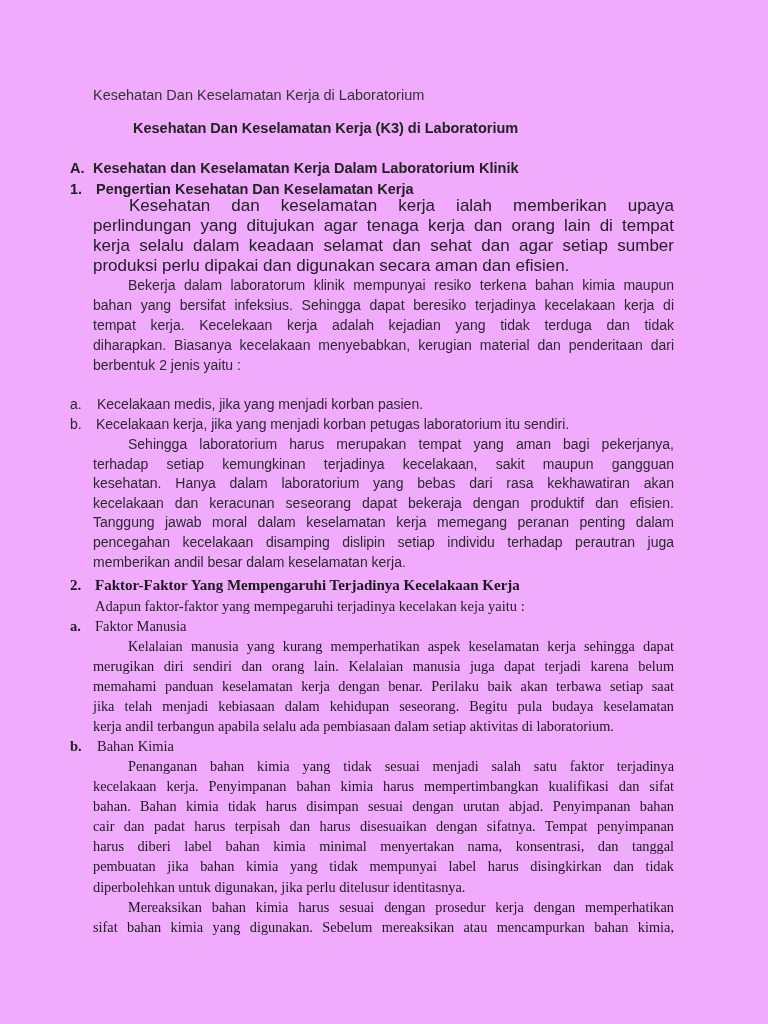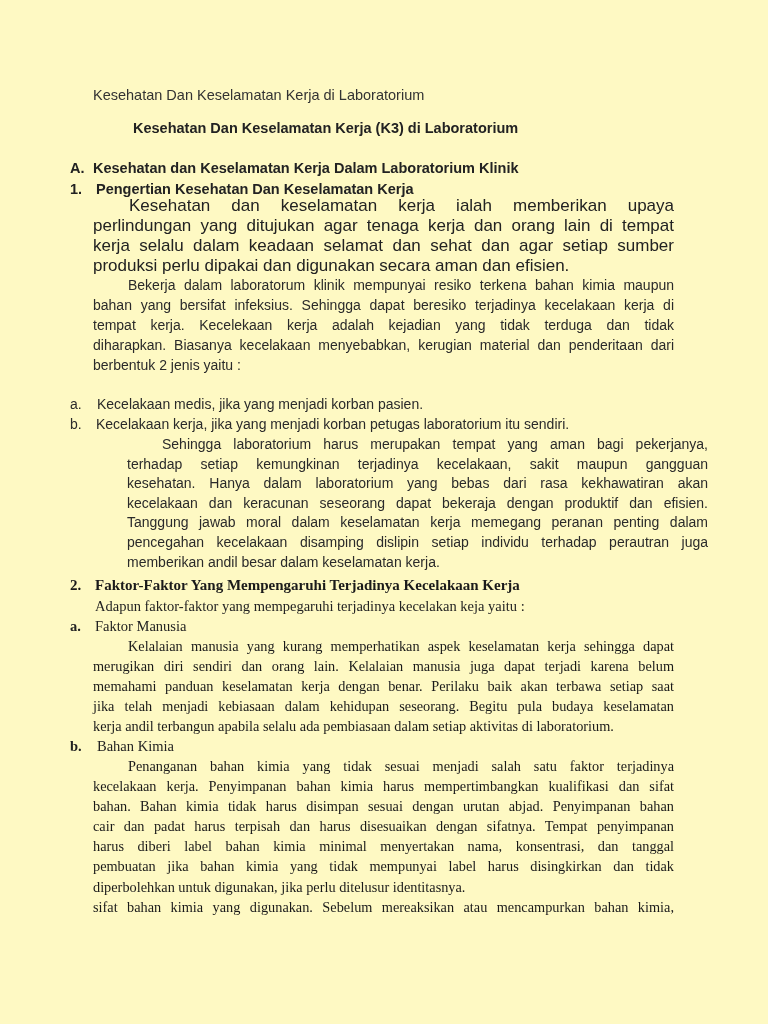--- a/index.html
+++ b/index.html
@@ -1,17 +1,17 @@
 <!DOCTYPE html>
 <html><head>
 <meta charset="utf-8">
 <style>
   html, body { margin: 0; padding: 0; background: #ffffff; }
   body { width: 768px; height: 1024px; overflow: hidden; position: relative; color: #1a1a1a; }
-  .page { position: absolute; left: 0; top: 0; width: 768px; height: 1024px; background: #fef9c3; }
+  .page { position: absolute; left: 0; top: 0; width: 768px; height: 1024px; background: #f0abfc; }
   .sans { font-family: "Liberation Sans", sans-serif; }
   .serif { font-family: "Liberation Serif", serif; }
   .abs { position: absolute; white-space: nowrap; }
   .justify { position: absolute; text-align: justify; text-align-last: justify; white-space: normal; }
   .lastline { text-align-last: left; }
   .b { font-weight: bold; }
   .t1 { left: 93px; top: 87px; font-size: 14.5px; color: #333; }
   .t2 { left: 93px; top: 120px; font-size: 14.5px; color: #222; margin-left: 40px; }
   .hA { left: 70px; top: 160px; font-size: 14.5px; color: #222; }
   .h1 { left: 70px; top: 181px; font-size: 14.5px; color: #222; }
@@ -49,21 +49,21 @@
     <div class="lastline">berbentuk 2 jenis yaitu :</div>
   </div>
 
   <div class="abs sans mid" style="left:70px; top:394px;">
     <span style="display:inline-block;width:27px;">a.</span><span>Kecelakaan medis, jika yang menjadi korban pasien.</span>
   </div>
   <div class="abs sans mid" style="left:70px; top:414px;">
     <span style="display:inline-block;width:26px;">b.</span><span>Kecelakaan kerja, jika yang menjadi korban petugas laboratorium itu sendiri.</span>
   </div>
 
-  <div class="justify sans mid" style="left:93px; top:435px; width:581px; line-height:19.6px;margin-left:34px;">
+  <div class="justify sans mid" style="left:93px; top:435px; width:581px; line-height:19.6px;">
     <div style="text-indent:35px;">Sehingga laboratorium harus merupakan tempat yang aman bagi pekerjanya,</div>
     <div>terhadap setiap kemungkinan terjadinya kecelakaan, sakit maupun gangguan</div>
     <div>kesehatan. Hanya dalam laboratorium yang bebas dari rasa kekhawatiran akan</div>
     <div>kecelakaan dan keracunan seseorang dapat bekeraja dengan produktif dan efisien.</div>
     <div>Tanggung jawab moral dalam keselamatan kerja memegang peranan penting dalam</div>
     <div>pencegahan kecelakaan disamping dislipin setiap individu terhadap perautran juga</div>
     <div class="lastline">memberikan andil besar dalam keselamatan kerja.</div>
   </div>
 
   <div class="abs serif b" style="left:70px; top:577px; font-size:15px; color:#1a1a1a;">
@@ -90,16 +90,17 @@
     <div style="text-indent:35px;">Penanganan bahan kimia yang tidak sesuai menjadi salah satu faktor terjadinya</div>
     <div>kecelakaan kerja. Penyimpanan bahan kimia harus mempertimbangkan kualifikasi dan sifat</div>
     <div>bahan. Bahan kimia tidak harus disimpan sesuai dengan urutan abjad. Penyimpanan bahan</div>
     <div>cair dan padat harus terpisah dan harus disesuaikan dengan sifatnya. Tempat penyimpanan</div>
     <div>harus diberi label bahan kimia minimal menyertakan nama, konsentrasi, dan tanggal</div>
     <div>pembuatan jika bahan kimia yang tidak mempunyai label harus disingkirkan dan tidak</div>
     <div class="lastline">diperbolehkan untuk digunakan, jika perlu ditelusur identitasnya.</div>
   </div>
 
   <div class="justify serif ser" style="left:93px; top:897px; width:581px;">
+    <div style="text-indent:35px;">Mereaksikan bahan kimia harus sesuai dengan prosedur kerja dengan memperhatikan</div>
     <div>sifat bahan kimia yang digunakan. Sebelum mereaksikan atau mencampurkan bahan kimia,</div>
   </div>
 
 </div>
 
 </body></html>

